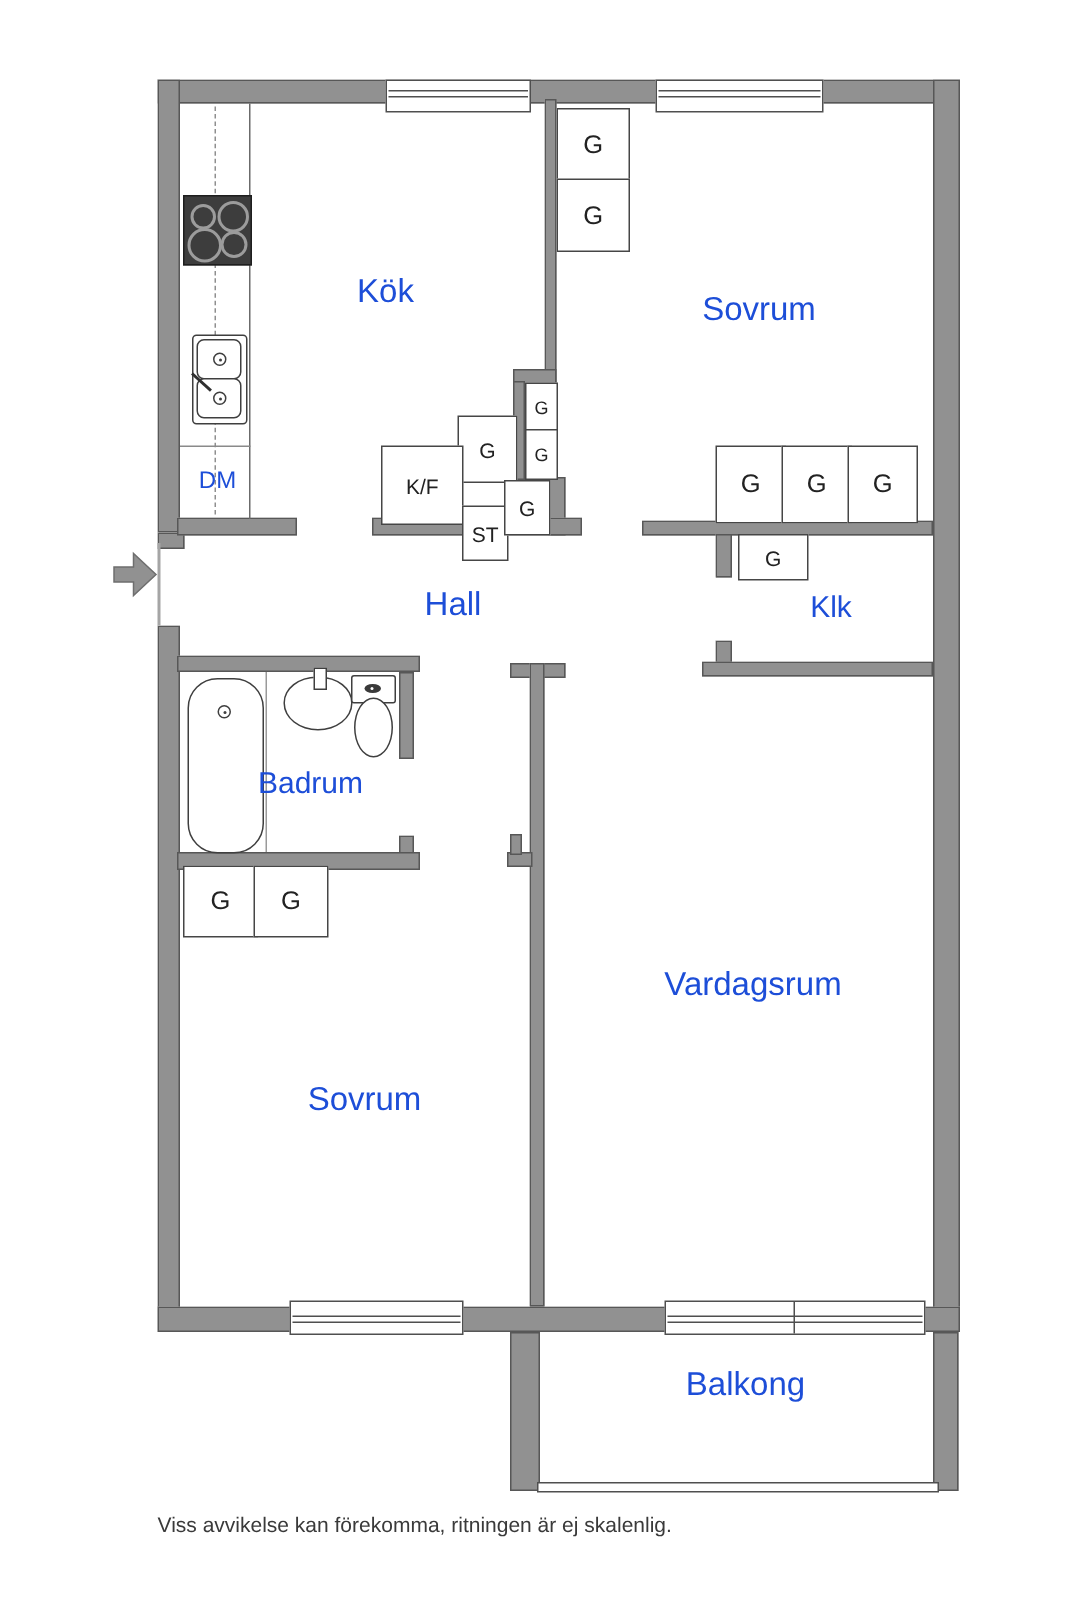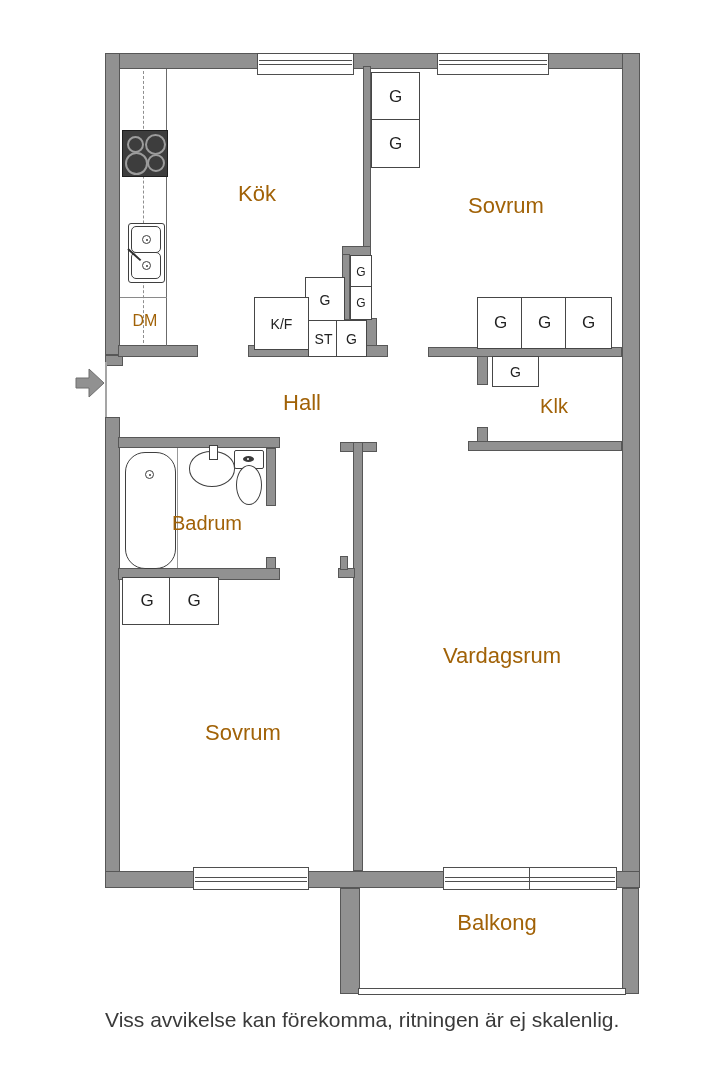--- a/index.html
+++ b/index.html
@@ -7,38 +7,38 @@
   .stage{position:relative;width:720px;height:1080px;background:#fff;overflow:hidden;}
   .wall{position:absolute;background:#919191;box-shadow:inset 0 0 0 1px #575757;}
   .thinline{position:absolute;background:#6b6b6b;}
   .dash{position:absolute;width:0;border-left:1px dashed #8f8f8f;}
   .window{position:absolute;background:#fff;border:1px solid #4f4f4f;}
   .window .pane{position:absolute;left:1px;right:1px;height:1px;background:#4f4f4f;}
   .window .mullion{position:absolute;top:0;bottom:0;width:1px;background:#4f4f4f;}
   .box{position:absolute;background:#fff;border:1px solid #464646;display:flex;align-items:center;justify-content:center;font-size:17px;color:#222;}
   .box.small{font-size:14px;}
   .box.tiny{font-size:12px;}
-  .lbl{position:absolute;transform:translate(-50%,-50%);color:#a16207;font-size:22px;white-space:nowrap;}
+  .lbl{position:absolute;transform:translate(-50%,-50%);color:#1d4ed8;font-size:22px;white-space:nowrap;}
   .lbl.m{font-size:20px;}
   .lbl.s{font-size:16px;text-align:center;}
   .stove{position:absolute;left:122px;top:130px;width:46px;height:47px;background:#3d3d3d;box-shadow:inset 0 0 0 1px #1e1e1e;}
   .burner{position:absolute;border:2px solid #9c9c9c;border-radius:50%;background:#3d3d3d;}
   .ksink{position:absolute;left:128px;top:223px;width:35px;height:58px;background:#fff;border:1px solid #3f3f3f;border-radius:3px;}
   .kbasin{position:absolute;border:1px solid #3f3f3f;border-radius:5px;background:#fff;}
   .drain{position:absolute;border:1px solid #3f3f3f;border-radius:50%;background:#fff;}
   .drain::after{content:"";position:absolute;left:50%;top:50%;width:2px;height:2px;margin:-1px 0 0 -1px;background:#3f3f3f;border-radius:50%;}
   .tap-line{position:absolute;width:17px;height:2px;background:#2f2f2f;transform:rotate(42deg);transform-origin:left center;}
   .tub{position:absolute;left:125px;top:452px;width:49px;height:115px;background:#fff;border:1px solid #3f3f3f;border-radius:20px;}
   .bsink{position:absolute;left:189px;top:451px;width:44px;height:34px;background:#fff;border:1px solid #3f3f3f;border-radius:48% 48% 50% 50%;}
   .btap{position:absolute;left:209px;top:445px;width:7px;height:13px;background:#fff;border:1px solid #3f3f3f;}
   .wc-tank{position:absolute;left:234px;top:450px;width:28px;height:17px;background:#fff;border:1px solid #3f3f3f;border-radius:2px;}
   .wc-btn{position:absolute;left:8px;top:5px;width:11px;height:6px;background:#3a3a3a;border-radius:50%;}
   .wc-btn::after{content:"";position:absolute;left:4px;top:2px;width:2px;height:2px;background:#fff;border-radius:50%;}
   .wc-bowl{position:absolute;left:236px;top:465px;width:24px;height:38px;background:#fff;border:1px solid #3f3f3f;border-radius:50% 50% 50% 50%;}
-  .caption{position:absolute;left:105px;top:1008px;font-size:21px;color:#3a3a3a;}
+  .caption{position:absolute;left:105px;top:1008px;font-size:14px;color:#3a3a3a;}
 </style>
 </head>
 <body>
 
 <div class="stage">
 
   <div class="wall" style="left:105px;top:53px;width:535px;height:16px"></div>
   <div class="wall" style="left:105px;top:53px;width:15px;height:302px"></div>
   <div class="wall" style="left:105px;top:355px;width:18px;height:11px"></div>
   <div class="wall" style="left:105px;top:417px;width:15px;height:471px"></div>
@@ -121,21 +121,21 @@
   <svg style="position:absolute;left:75px;top:366px" width="31" height="34" viewBox="0 0 31 34">
     <polygon points="1,12 14,12 14,3 29,17 14,31 14,22 1,22" fill="#919191" stroke="#6e6e6e" stroke-width="1"></polygon>
   </svg>
 
   <div class="box" style="left:371px;top:72px;width:47px;height:48px">G</div>
   <div class="box" style="left:371px;top:119px;width:47px;height:47px">G</div>
   <div class="box small" style="left:305px;top:277px;width:38px;height:43px">G</div>
   <div class="box tiny" style="left:350px;top:255px;width:20px;height:32px">G</div>
   <div class="box tiny" style="left:350px;top:286px;width:20px;height:32px">G</div>
   <div class="box small" style="left:254px;top:297px;width:53px;height:51px">K/F</div>
-  <div class="box small" style="left:308px;top:320px;width:29px;height:35px">ST</div>
+  <div class="box small" style="left:308px;top:337px;width:29px;height:35px">ST</div>
   <div class="box small" style="left:336px;top:320px;width:29px;height:35px">G</div>
   <div class="box" style="left:477px;top:297px;width:45px;height:50px">G</div>
   <div class="box" style="left:521px;top:297px;width:45px;height:50px">G</div>
   <div class="box" style="left:565px;top:297px;width:45px;height:50px">G</div>
   <div class="box small" style="left:492px;top:356px;width:45px;height:29px">G</div>
   <div class="box" style="left:122px;top:577px;width:48px;height:46px">G</div>
   <div class="box" style="left:169px;top:577px;width:48px;height:46px">G</div>
 
   <div class="lbl" style="left:257px;top:194px">Kök</div>
   <div class="lbl" style="left:506px;top:206px">Sovrum</div>

